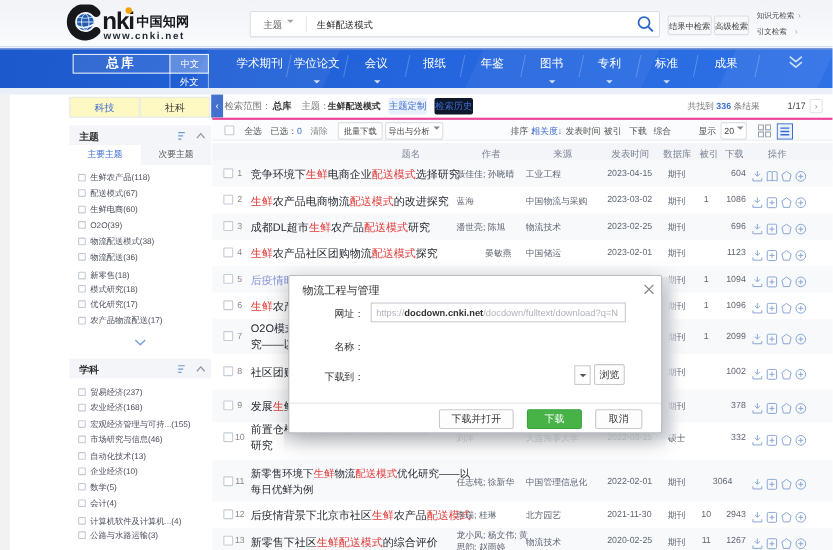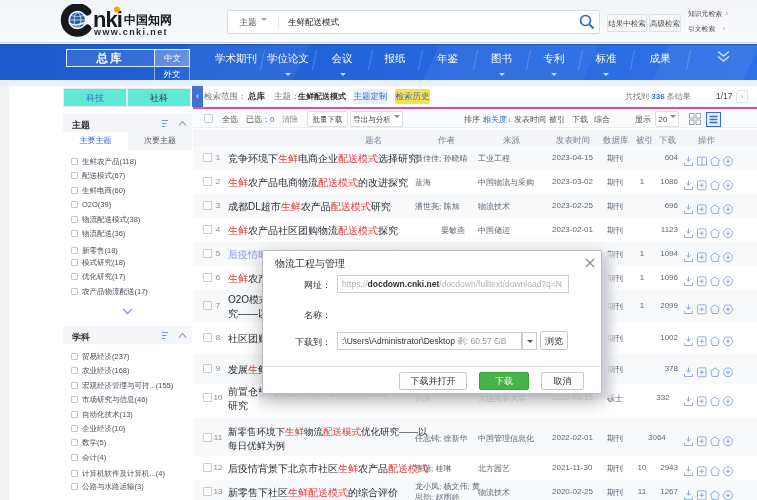--- a/index.html
+++ b/index.html
@@ -18,21 +18,21 @@
 #nav { left:0; top:44px; width:757px; height:36px; background:linear-gradient(97deg,#1c59cc 0%,#2465dd 50%,#2e71e6 100%); border-top:1px solid #1a50bd; overflow:hidden; }
 #nav .it { position:absolute; top:0; height:24px; line-height:26px; color:#fff; font-size:10.5px; text-align:center; white-space:nowrap; }
 #nav .vsep { position:absolute; top:5px; width:1px; height:20px; background:rgba(255,255,255,.22); transform:skewX(-12deg); }
 #nav .caret { position:absolute; width:0; height:0; border:3px solid transparent; border-top-color:#cfe0fa; top:28px; }
 #zkbox { position:absolute; left:66px; top:4px; width:124px; height:18px; border:1px solid rgba(255,255,255,.85); background:rgba(255,255,255,.10); }
 #zk { position:absolute; left:66px; top:4px; width:88px; height:18px; color:#fff; font-weight:bold; font-size:11.5px; text-align:center; line-height:18px; letter-spacing:2px; }
 #zhw { position:absolute; left:154px; top:4px; width:36px; height:18px; background:rgba(255,255,255,.22); border-left:1px solid rgba(255,255,255,.85); color:#fff; font-size:8.5px; text-align:center; line-height:18px; }
 #ww  { position:absolute; left:154px; top:22px; width:36px; height:15px; border:1px solid rgba(255,255,255,.5); border-top:none; color:#fff; font-size:8.5px; text-align:center; line-height:14px; }
 #substrip { left:0; top:80px; width:757px; height:6px; background:#e9eef7; }
 
-.stab { position:absolute; top:88px; width:64px; height:19px; line-height:18px; text-align:center; font-size:9px; background:#5eead4; border:1px solid #e6e9ee; }
+.stab { position:absolute; top:88px; width:64px; height:19px; line-height:18px; text-align:center; font-size:9px; background:#fef9c3; border:1px solid #e6e9ee; }
 #collapse { left:192px; top:86px; width:11px; height:21px; background:#4272ce; color:#fff; font-size:9px; text-align:center; line-height:20px; }
 .panelhead { position:absolute; left:63px; width:129px; height:18px; background:#f3f5f8; line-height:18px; white-space:nowrap; }
 .panelhead b { font-size:9px; color:#333; font-weight:bold; margin-left:9px; }
 .phicons { position:absolute; right:5px; top:5px; }
 .sitem { position:absolute; left:71px; width:120px; height:14px; font-size:7.5px; color:#4a4f59; line-height:14px; white-space:nowrap; }
 .sitem .cb { display:inline-block; width:7px; height:7px; border:1px solid #c3c9d2; border-radius:1px; background:#fff; margin-right:4px; vertical-align:-1px; }
 
 #crumb span, #crumb b { position:absolute; top:0; height:21px; line-height:21px; white-space:nowrap; }
 #sortbar { left:193px; top:107px; width:564px; height:21px; background:#fbfcfd; border-top:2px solid #ec4899; border-bottom:1px solid #eceef1; font-size:8px; color:#555; }
 #sortbar span { line-height:13px; }
@@ -171,21 +171,21 @@
     <div class="abs sitem" style="top:467px;"><span class="cb"></span>计算机软件及计算机...(4)</div>
     <div class="abs sitem" style="top:479.6px;"><span class="cb"></span>公路与水路运输(3)</div>
   </div>
 
 <div class="abs" id="crumb" style="left:203px;top:86px;width:554px;height:21px;background:#fff;font-size:8.5px;color:#777;">
   <span style="left:1px;">检索范围：</span>
     <b style="left:45px;color:#333;">总库</b>
   <span style="left:71px;">主题：</span>
     <b style="left:95px;color:#333;font-size:8px;">生鲜配送模式</b>
   <span style="left:150px;top:3px;height:15px;line-height:15px;width:35px;text-align:center;background:#e8f0fb;color:#3a6bd0;border-radius:2px;">主题定制</span>
-  <span style="left:192px;top:3px;height:15px;line-height:15px;width:35px;text-align:center;background:#fde047;color:#3a6bd0;border-radius:2px;">检索历史</span>
+  <span style="left:192px;top:3px;height:15px;line-height:15px;width:35px;text-align:center;background:#0f172a;color:#3a6bd0;border-radius:2px;">检索历史</span>
   <span style="left:422px;font-size:8px;">共找到 <b style="position:static;color:#3a6bd0;">336</b> 条结果</span>
   <span style="left:513px;color:#444;">1/17</span>
   <span style="left:533px;top:4px;width:12px;height:13px;border:1px solid #e0e3e8;border-radius:2px;color:#99a;font-size:8px;text-align:center;line-height:12px;">›</span>
 </div>
 
 <div class="abs" id="sortbar">
   <div class="ck" style="left:11px;top:5px;"></div>
   <span class="abs" style="left:29px;top:4px;">全选</span>
   <span class="abs" style="left:53px;top:4px;">已选：<span style="color:#3a6bd0;">0</span></span>
   <span class="abs" style="left:89px;top:4px;color:#888;">清除</span>
@@ -412,21 +412,21 @@
   </div>
     <div class="row " style="top:384px;height:34px;">
     <div class="ck" style="left:10px;top:9px;"></div>
     <div class="num" style="left:20px;top:8.5px;width:10px;text-align:center;">10</div>
     <div class="cell title" style="left:35px;top:1px;line-height:13.5px;">前置仓模式下生鲜电商物流配送优化<br>研究</div>
       <div class="cell" style="left:222px;top:8.5px;">刘洋</div>
     <div class="cell" style="left:285px;top:8.5px;">大连海事大学</div>
     <div class="cell" style="left:359px;top:8.5px;">2022-03-15</div>
     <div class="cell" style="left:414px;top:8.5px;">硕士</div>
     <div class="cell" style="left:443px;top:8.5px;width:12px;text-align:center;"></div>
-    <div class="cell" style="left:455px;top:8.5px;width:30px;text-align:center;">332</div>
+    <div class="cell" style="left:455px;top:8.5px;width:30px;text-align:right;">332</div>
     <div class="ops" style="top:8.5px;">
       <svg width="56" height="11" viewBox="0 0 56 11" stroke="#88a5d3" fill="none" stroke-width="0.9">
         <path d="M5.5 0.5 v4.5 M3.2 3 L5.5 5.3 L7.8 3 M1.5 7 v2.5 h8 v-2.5"></path>
         <rect x="14.5" y="0.8" width="8.5" height="9" rx="1"></rect>
           <path d="M16.5 5.3 h4.5 M18.75 3 v4.5"></path>
         <path d="M32 0.8 L36.2 3.8 L34.8 9.5 L29.2 9.5 L27.8 3.8 Z"></path>
         <circle cx="45" cy="5.3" r="4.4"></circle>
           <path d="M42.8 5.3 h4.4 M45 3.1 v4.4"></path>
       </svg>
     </div>
@@ -500,20 +500,19 @@
 <div class="abs" style="left:596px;top:252px;width:22px;height:146px;background:linear-gradient(90deg,rgba(231,234,239,.97) 50%,rgba(255,255,255,0));"></div>
 <div class="abs" id="dlg">
   <div class="abs" style="left:12px;top:6px;font-size:10px;color:#333;">物流工程与管理</div>
   <svg class="abs" style="left:322px;top:7px;" width="10" height="10" viewBox="0 0 10 10">
       <path d="M1 1 L9 9 M9 1 L1 9" stroke="#888" stroke-width="1.2"></path>
     </svg>
   <div class="lbl" style="left:18px;top:28px;">网址：</div>
   <div class="inp" style="top:24px;width:232px;color:#b0b4bb;padding-left:4px;">https://<b style="color:#333;">docdown.cnki.net</b>/docdown/fulltext/download?q=N</div>
   <div class="lbl" style="left:18px;top:58px;">名称：</div>
   <div class="lbl" style="left:18px;top:85px;">下载到：</div>
-  <div class="inp" style="top:81px;width:185px;color:#333;padding-left:4px;">:\Users\Administrator\Desktop <span style="color:#999;">剩: 60.57 GB</span></div>
   <div class="inp" style="left:259px;top:81px;width:15px;text-align:center;padding-left:0;"><i class="caret-d" style="border-top-color:#555;margin:7px 0 0 0;"></i></div>
   <div class="dbtn" style="left:277px;top:80px;width:28px;height:19px;line-height:18px;">浏览</div>
   <div class="abs" style="left:0;top:115px;width:338px;height:1px;background:#e3e5e8;"></div>
   <div class="dbtn" style="left:136px;width:68px;">下载并打开</div>
   <div class="dbtn" style="left:216px;width:50px;background:#47b347;border-color:#3ea23e;color:#fff;">下载</div>
   <div class="dbtn" style="left:278px;width:43px;">取消</div>
 </div>
 
 </body></html>

